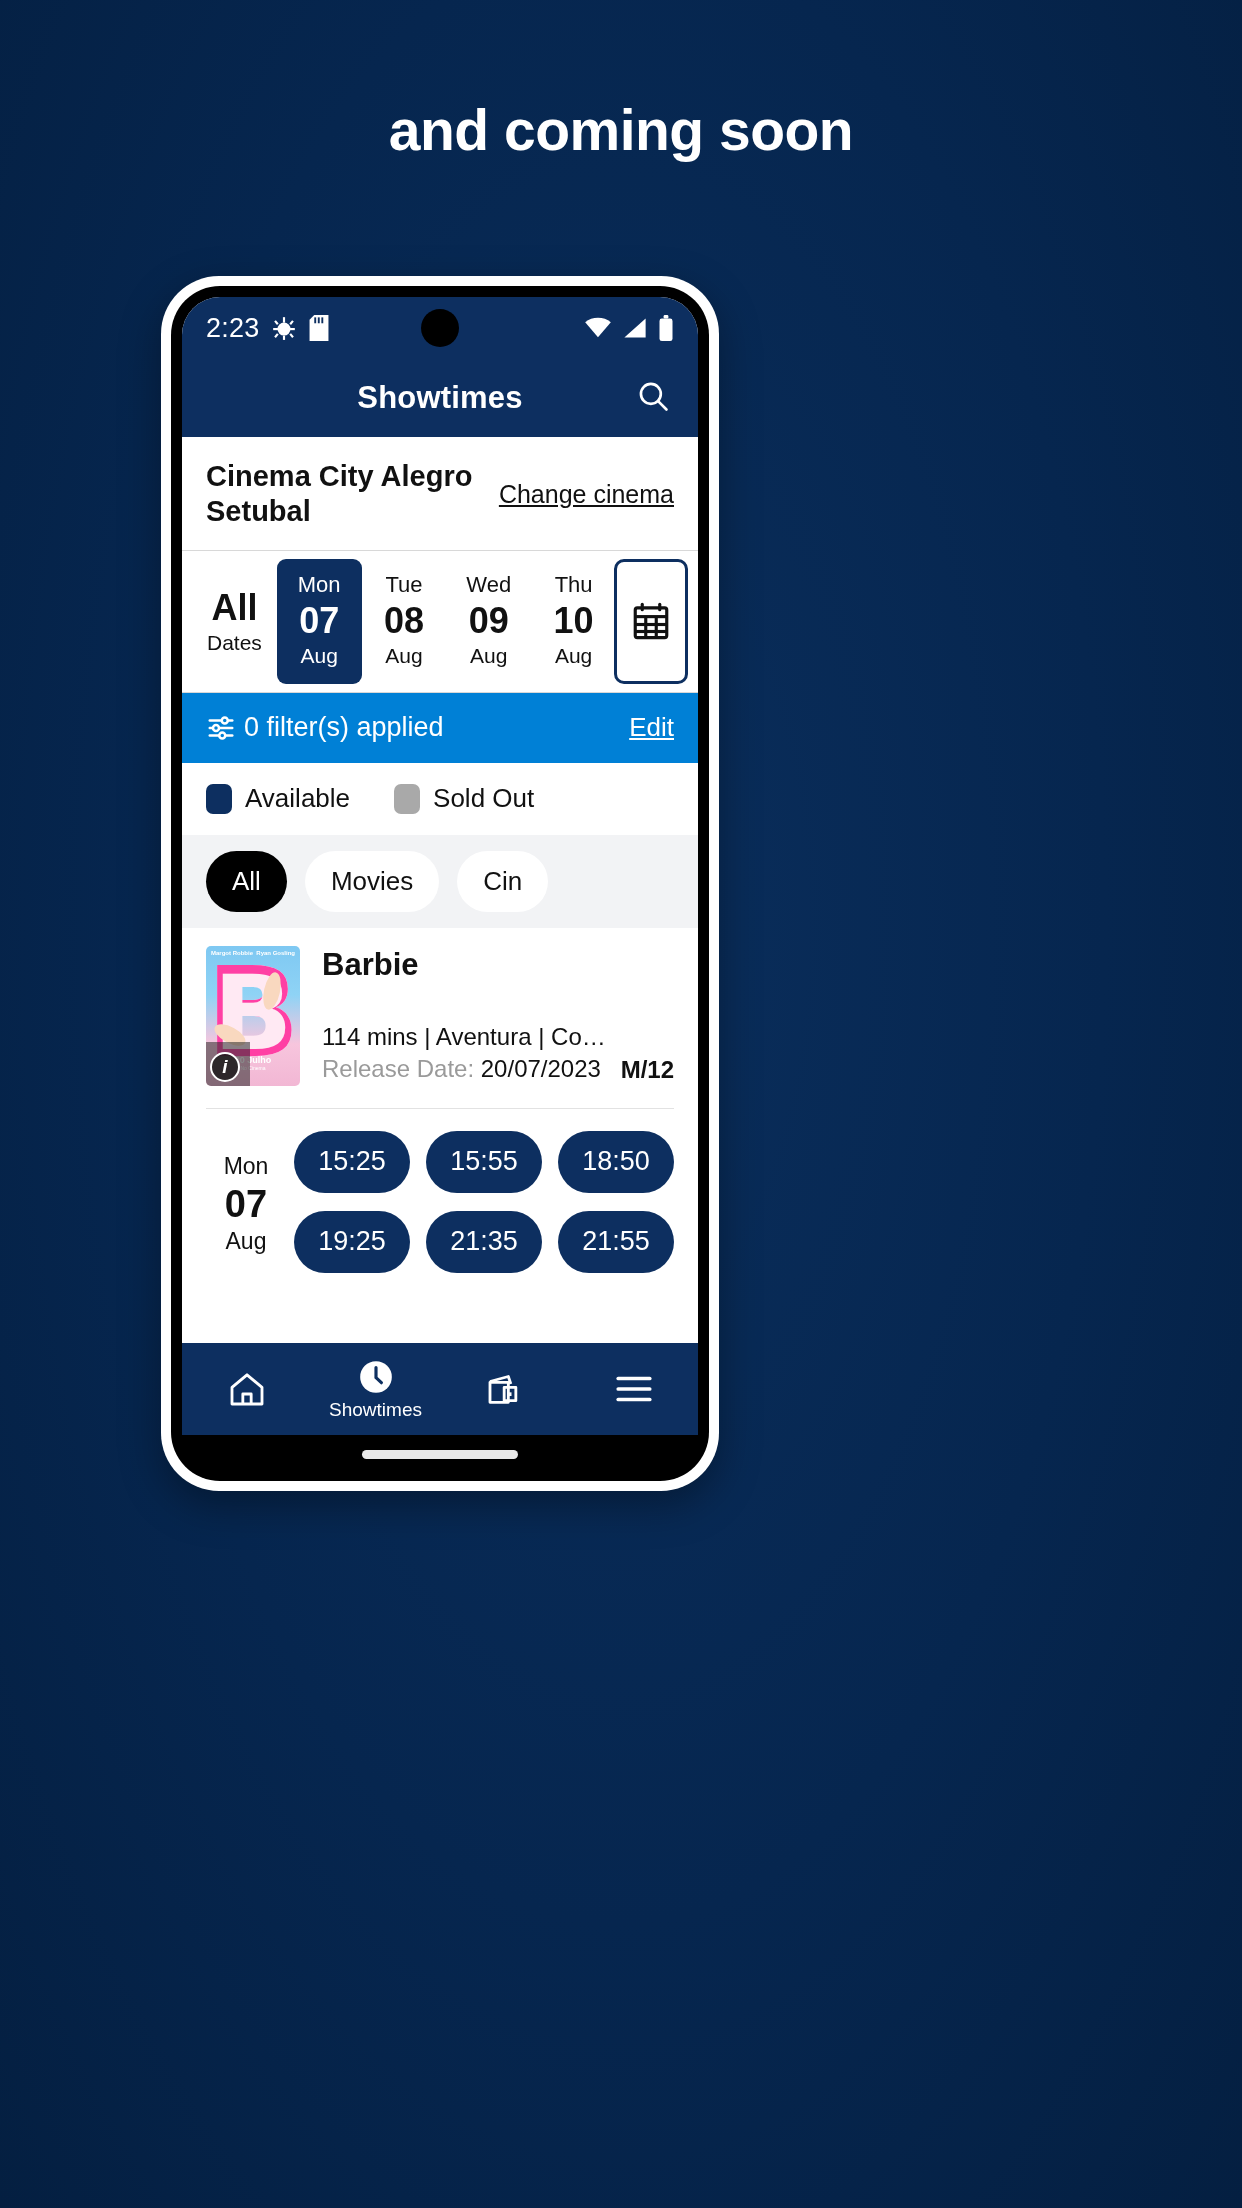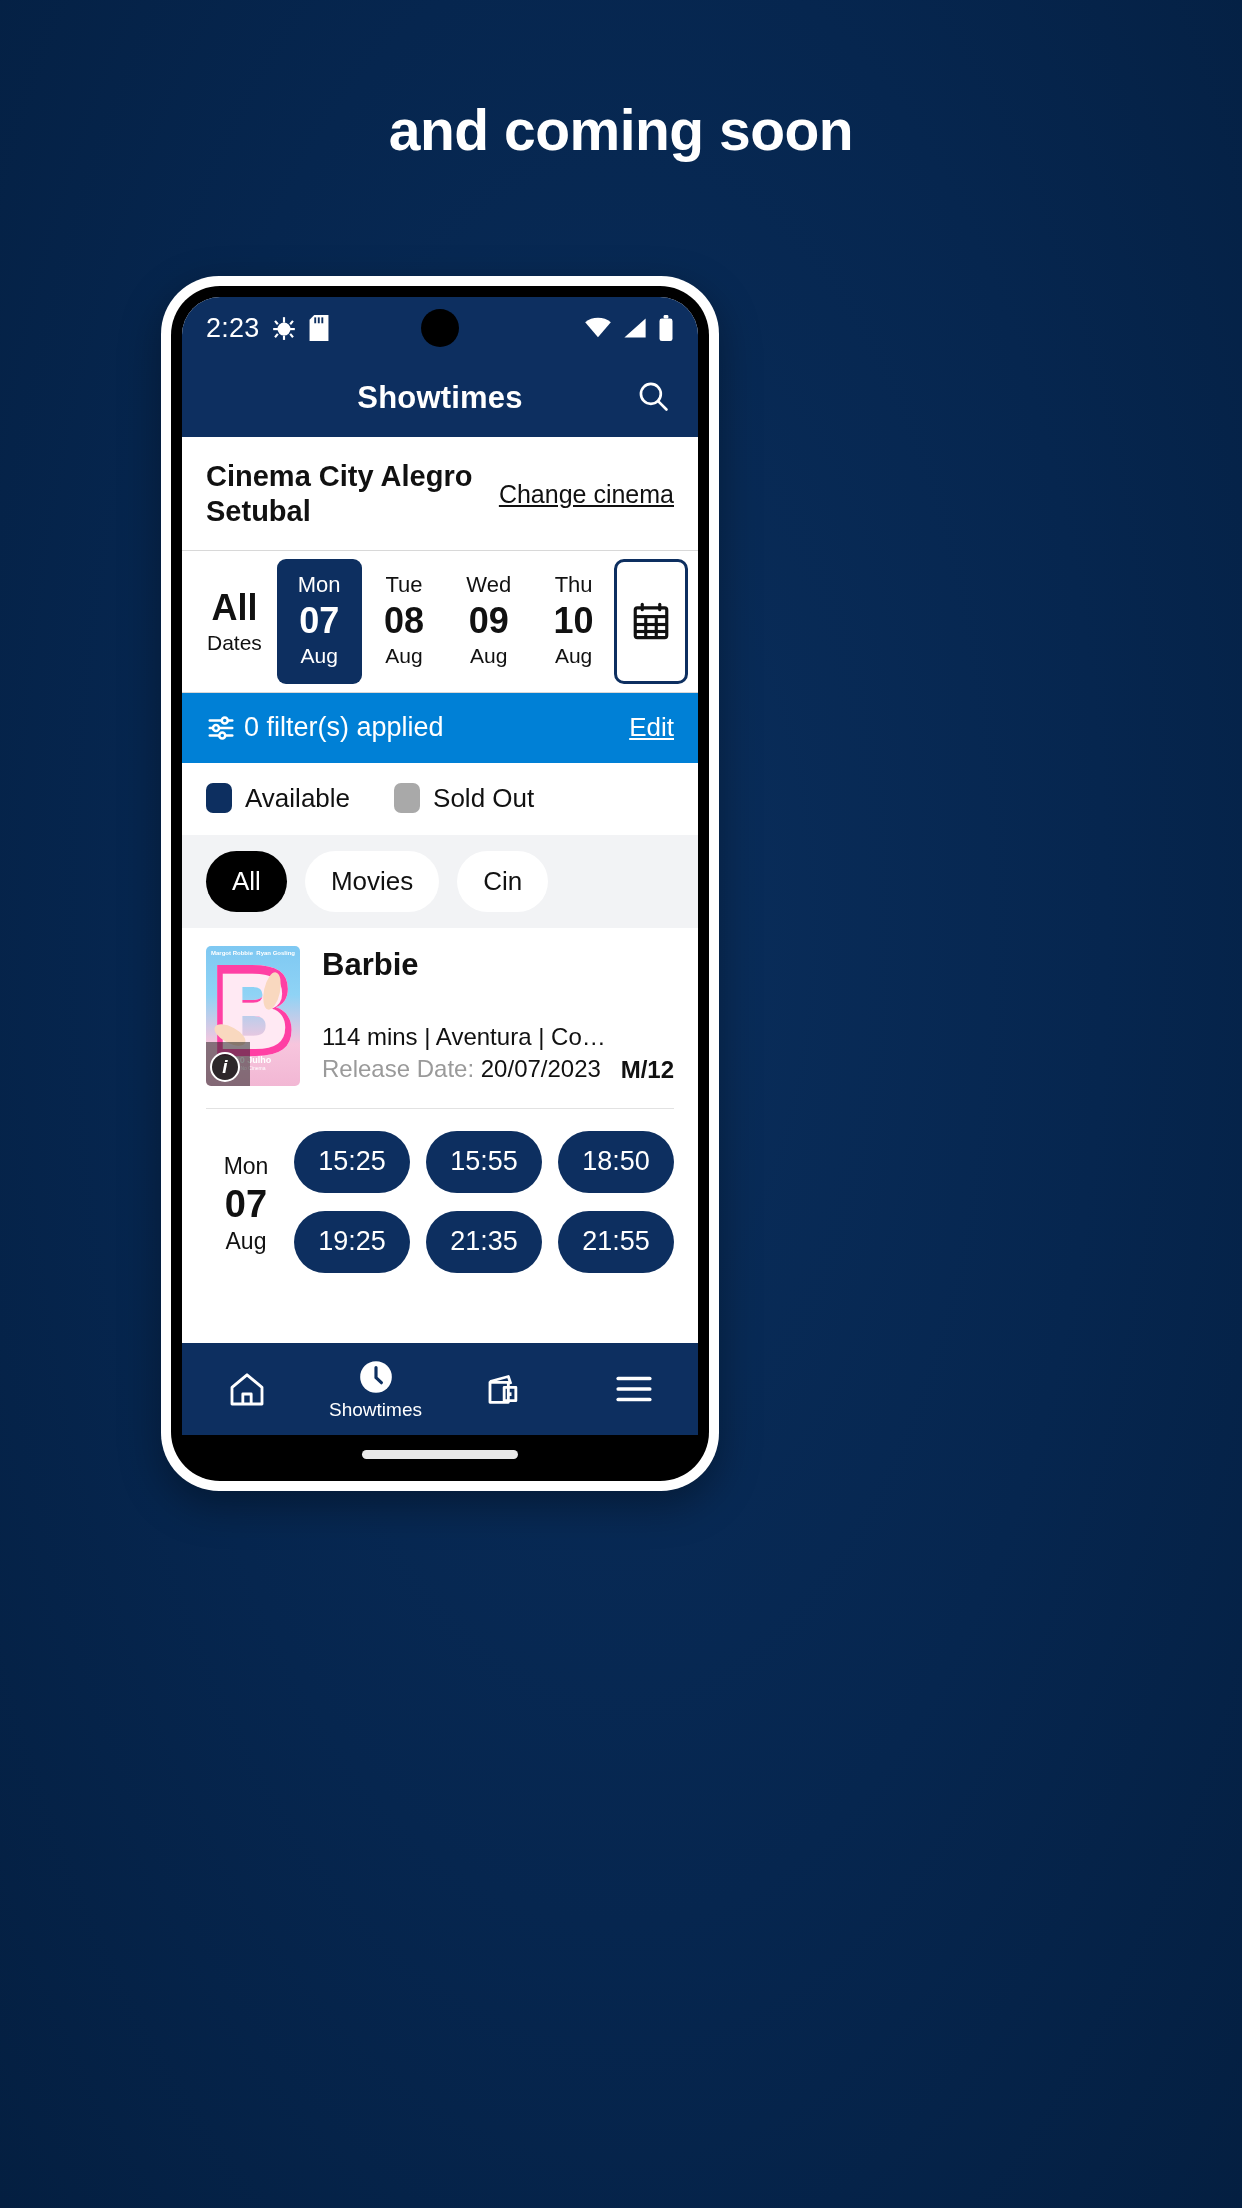--- a/index.html
+++ b/index.html
@@ -169,21 +169,21 @@
   }
 
   
   .legend {
     background: #ffffff;
     height: 72px;
     display: flex; align-items: center;
     padding: 0 24px; gap: 16px;
     flex: 0 0 auto;
   }
-  .legend-item { display: flex; align-items: flex-start; gap: 13px; }
+  .legend-item { display: flex; align-items: flex-end; gap: 13px; }
   .legend-item + .legend-item { margin-left: 28px; }
   .swatch { width: 26px; height: 30px; border-radius: 7px; }
   .swatch.available { background: #0d2f60; }
   .swatch.sold { background: #a9a9a9; }
   .legend-label { font-size: 26px; color: #111; }
 
   
   .chips {
     background: #f2f3f5;
     padding: 16px 0 16px 24px;

